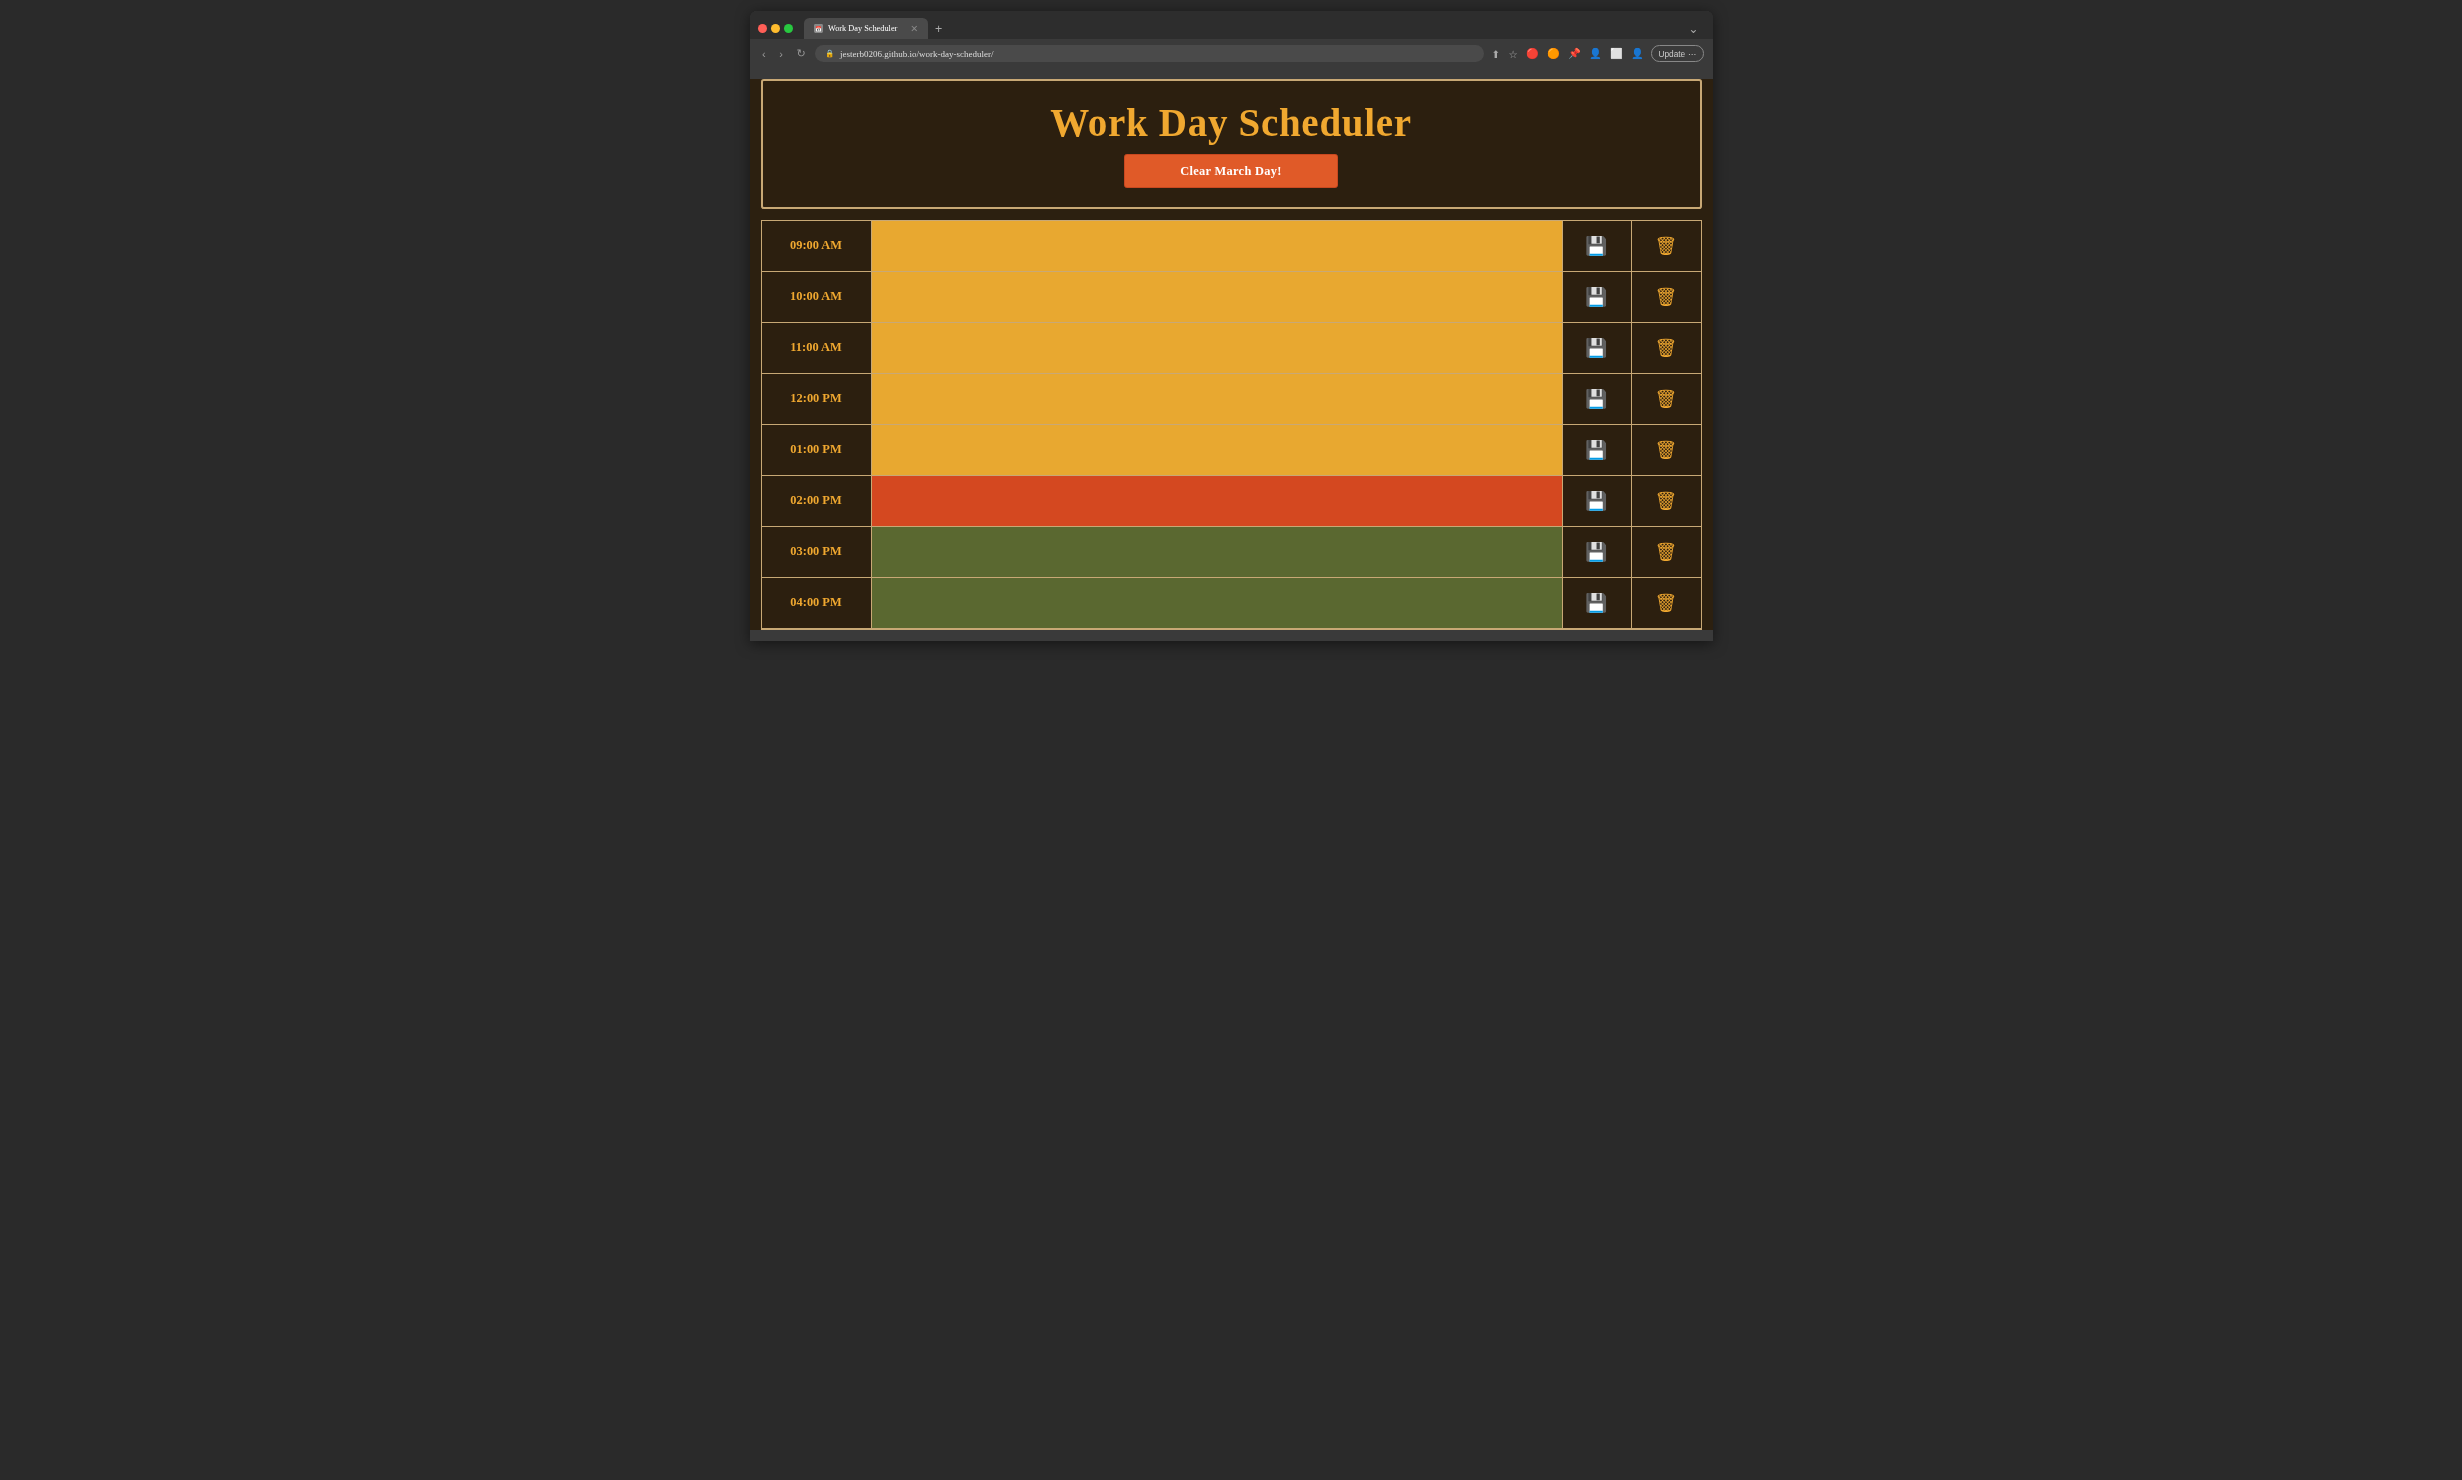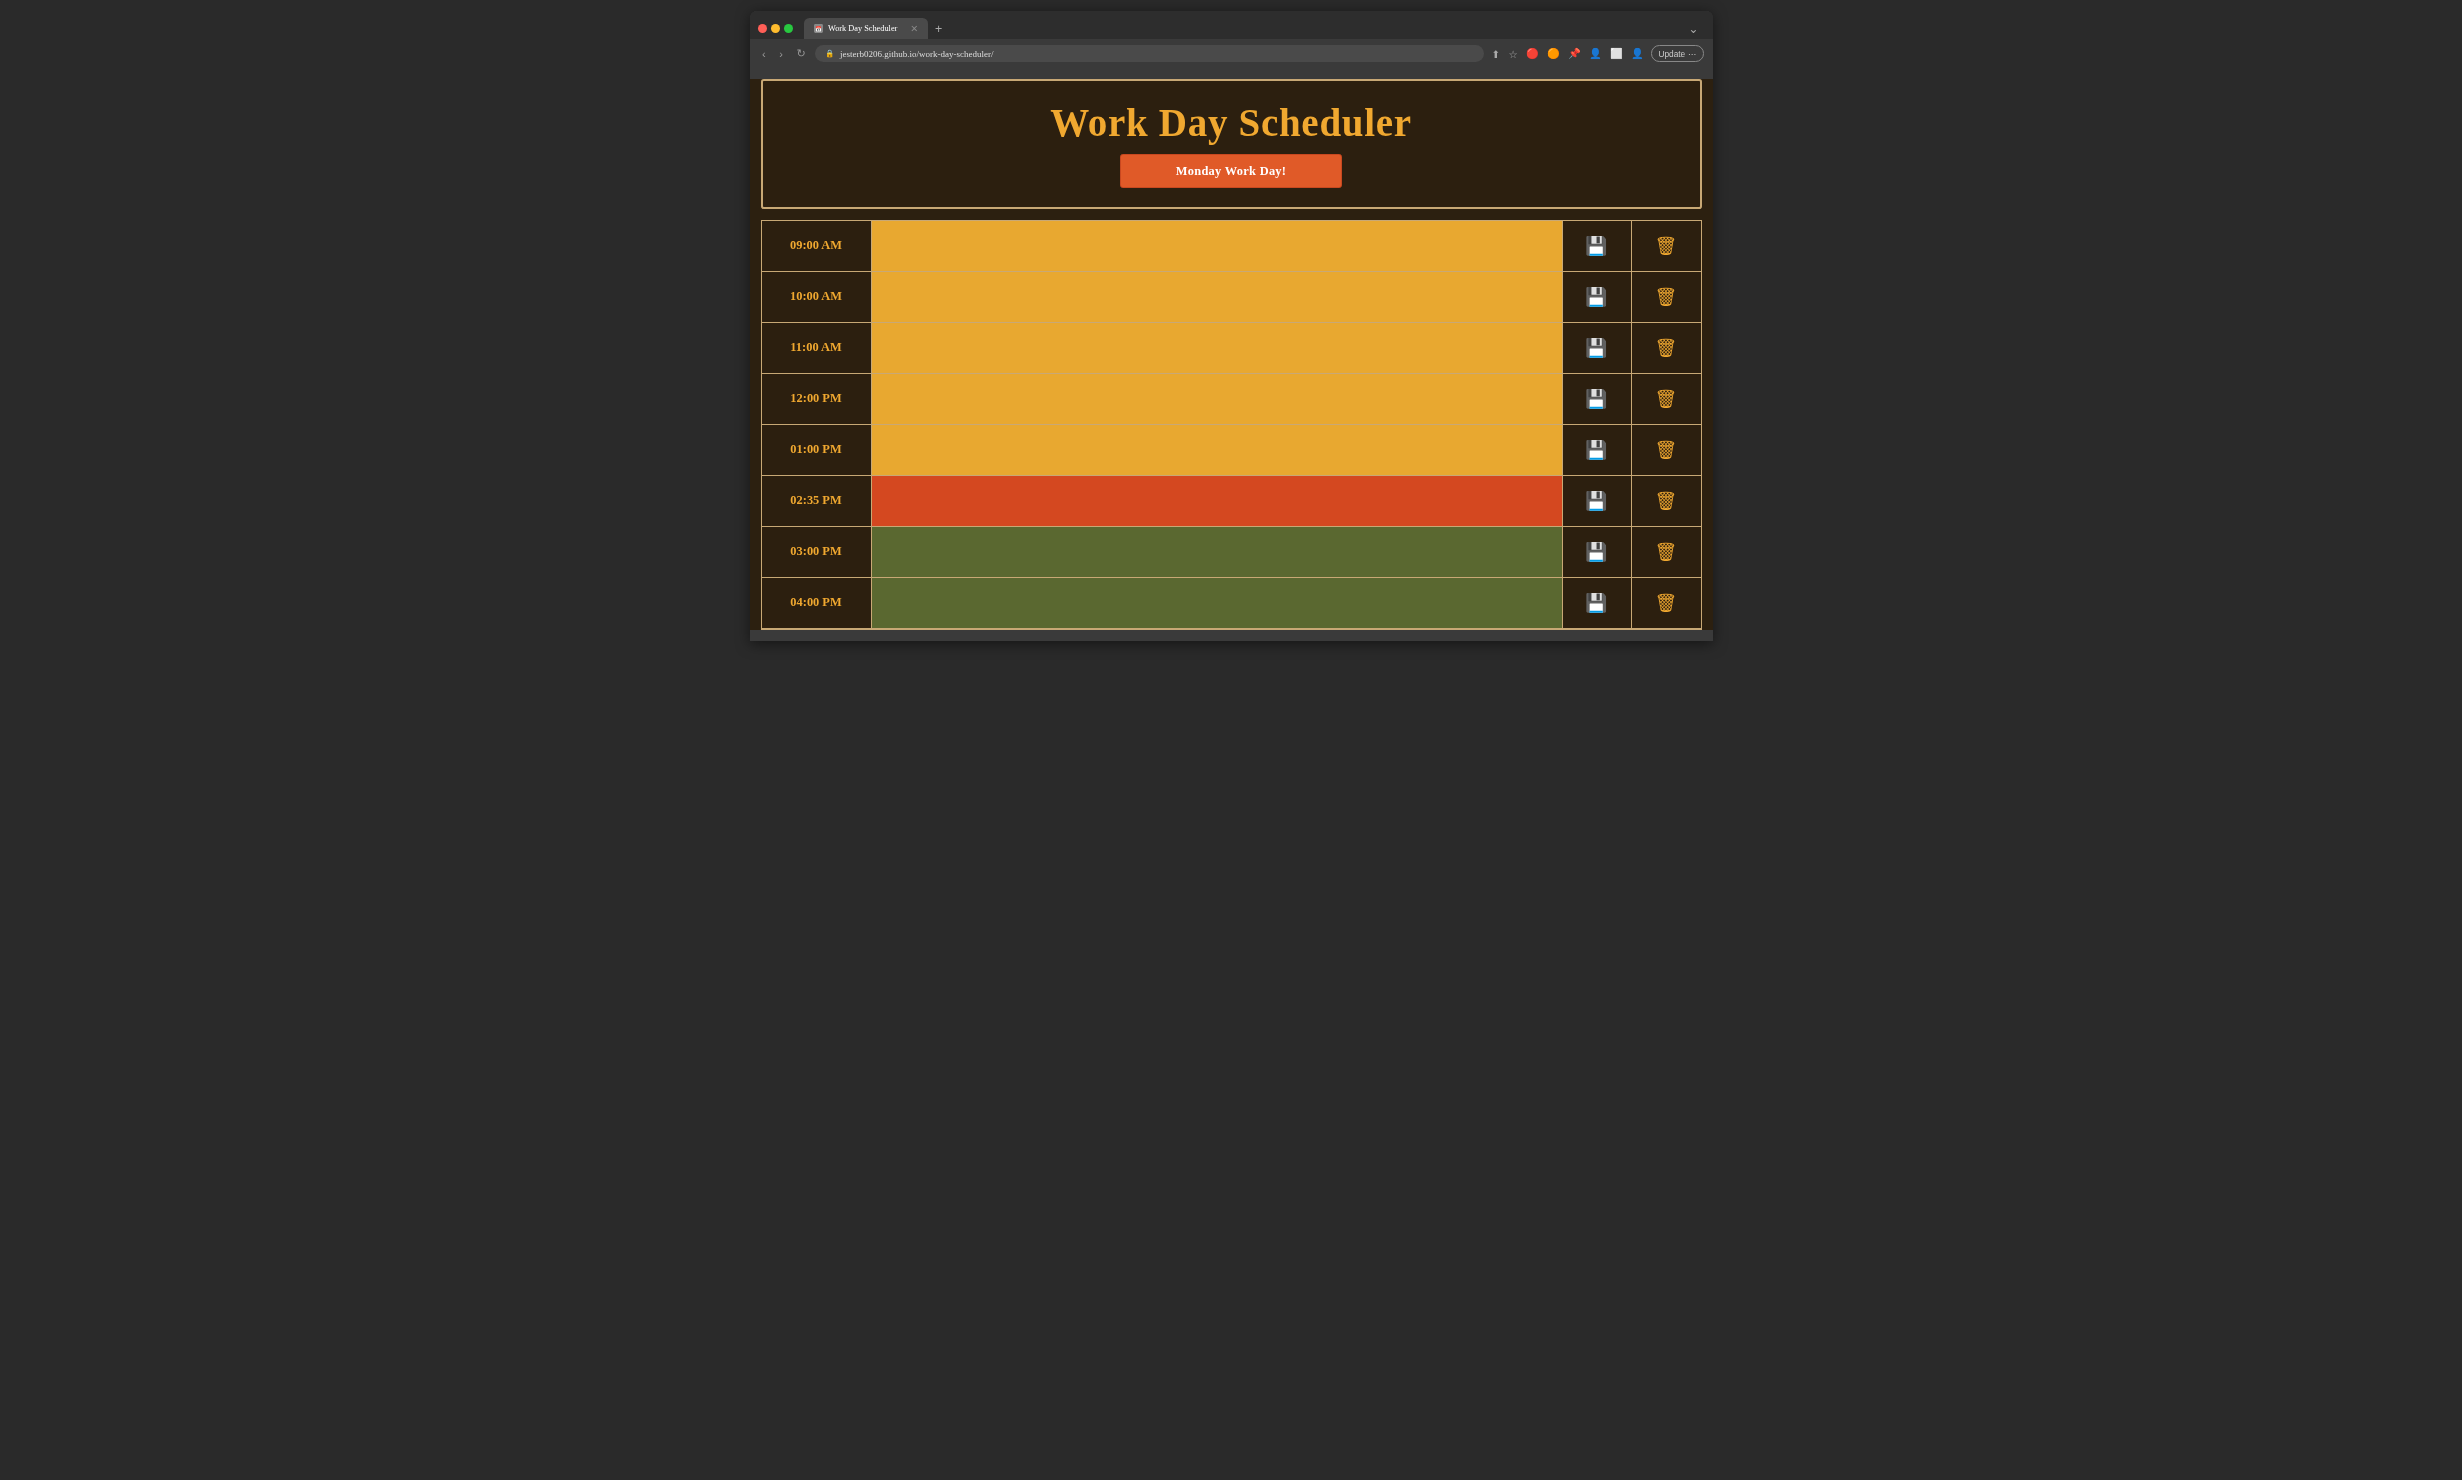--- a/index.html
+++ b/index.html
@@ -327,21 +327,21 @@
         <span>Update</span>
         <span>⋯</span>
       </button>
     </div>
   </div>
 
   <div class="page-content">
 
     <div class="header">
       <h1 class="header-title">Work Day Scheduler</h1>
-      <button class="clear-btn">Monday Work Day!</button>
+      <button class="clear-btn">Clear March Day!</button>
     </div>
 
     <div class="scheduler-container">
       <div class="scheduler-table" id="scheduler-rows">
 
       <div class="scheduler-row">
       <div class="time-cell">09:00 AM</div>
       <div class="text-cell past">
         <textarea placeholder="" style=""></textarea>
       </div>
@@ -394,21 +394,21 @@
         <textarea placeholder="" style=""></textarea>
       </div>
       <div class="action-cell">
         <span class="action-icon">💾</span>
       </div>
       <div class="action-cell">
         <span class="action-icon">🗑</span>
       </div>
     </div>
           <div class="scheduler-row">
-      <div class="time-cell">02:35 PM</div>
+      <div class="time-cell">02:00 PM</div>
       <div class="text-cell present">
         <textarea placeholder="" style=""></textarea>
       </div>
       <div class="action-cell">
         <span class="action-icon">💾</span>
       </div>
       <div class="action-cell">
         <span class="action-icon">🗑</span>
       </div>
     </div>

